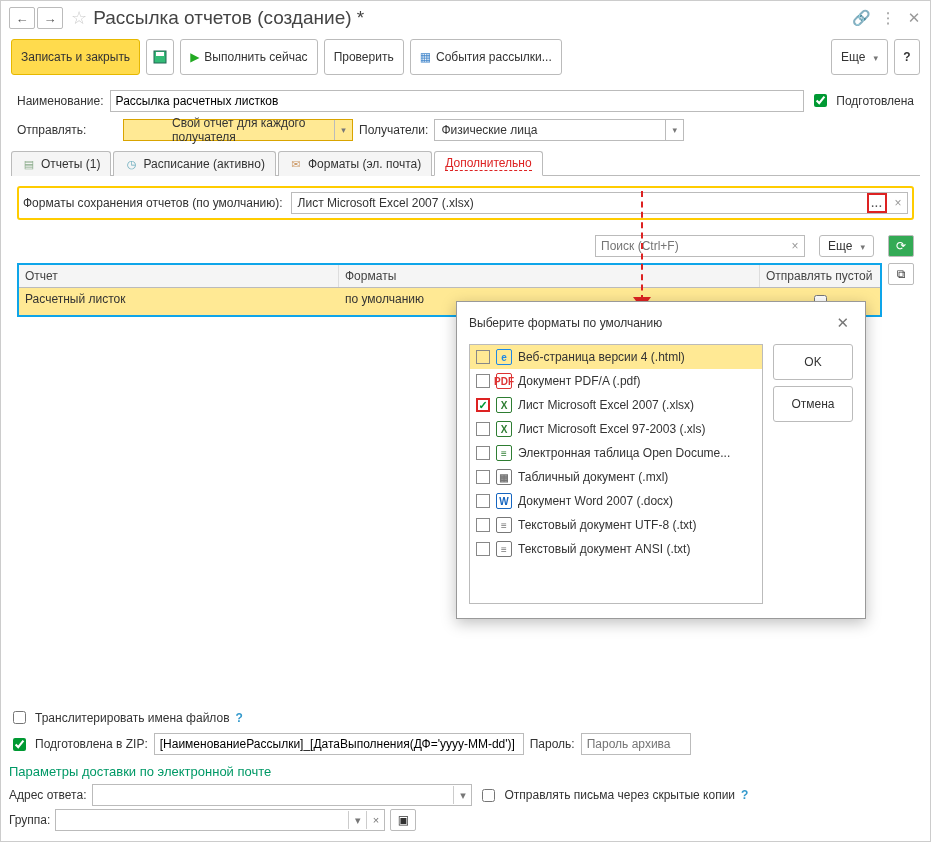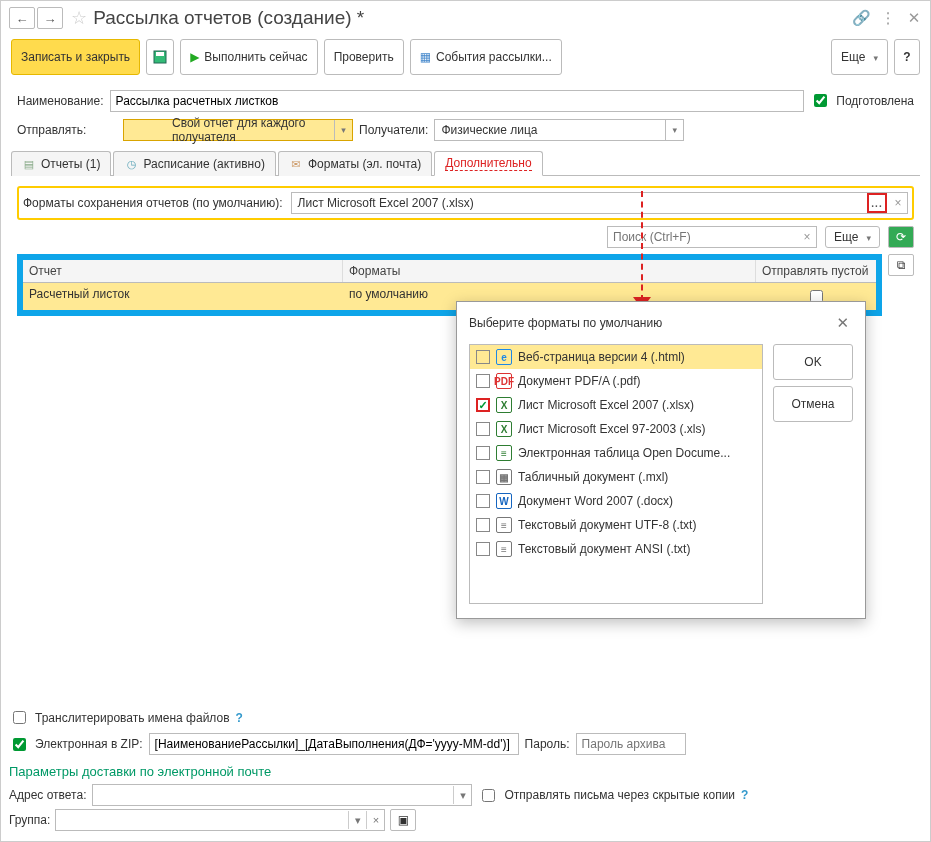--- a/index.html
+++ b/index.html
@@ -94,27 +94,27 @@
   }
   .tab.active { background:#fff; border-bottom:1px solid #fff;}
   .tab.active .tab-label { color:#d22; border-bottom:1px dashed #d22; }
   .tab-ico { width:14px; height:14px; display:inline-flex; align-items:center; justify-content:center; font-size:11px;}
   .content { padding:10px 16px 5px 16px; position:relative;}
   .format-row { display:flex; align-items:center; gap:8px; border:2px solid #ffcc00; padding:4px 4px; border-radius:3px;}
   .format-input { flex:1; display:flex; align-items:center; border:1px solid #bbb; height:22px;}
   .format-input span.val { flex:1; padding:0 6px;}
   .dots-btn { width:20px; height:20px; border:2px solid #d22; display:inline-flex; align-items:center; justify-content:center; margin-right:2px; cursor:pointer; font-weight:bold; color:#555; background:#fff; font-size:10px; letter-spacing:1px;}
   .clear-x { width:18px; text-align:center; color:#999; cursor:pointer;}
-  .search-row { display:flex; justify-content:flex-end; gap:8px; margin-top:6px;}
+  .search-row { display:flex; justify-content:flex-end; gap:14px; margin-top:15px;}
   .search-input { width:210px; border:1px solid #bbb; height:22px; display:flex; align-items:center;}
   .search-input input { border:none; outline:none; flex:1; padding:0 5px; font-size:12px; color:#999; font-family:inherit;}
   .search-input .sx { width:18px; text-align:center; color:#999; cursor:pointer;}
   .small-btn { border:1px solid #bbb; width:26px; height:22px; display:inline-flex; align-items:center; justify-content:center; background:#fff; border-radius:2px; cursor:pointer;}
   .table-wrap { margin-top:6px; display:flex; gap:6px;}
-  .table { flex:1; border:6px solid #0ea5e9;}
+  .table { flex:1; border:2px solid #0ea5e9;}
   .thead { display:flex; background:#f5f5f5; border-bottom:1px solid #bbb;}
   .th { padding:4px 6px; font-size:12px; color:#444;}
   .th1 { width:320px; border-right:1px solid #ddd;}
   .th2 { flex:1; border-right:1px solid #ddd;}
   .th3 { width:120px;}
   .trow { display:flex; background:#ffe994;}
   .td { padding:4px 6px;}
   .td1 { width:320px;}
   .td2 { flex:1;}
   .td3 { width:120px; text-align:center;}
@@ -358,21 +358,21 @@
 </div>
 
 <div class="bottom-area">
   <div class="chk-row">
     <input type="checkbox" style="">
     <span>Транслитерировать имена файлов</span>
     <span class="help-q">?</span>
   </div>
   <div class="chk-row">
     <input type="checkbox" class="checkbox-green" checked="" style="">
-    <span>Электронная в ZIP:</span>
+    <span>Подготовлена в ZIP:</span>
     <input class="input" style="width: 370px;" value="[НаименованиеРассылки]_[ДатаВыполнения(ДФ='yyyy-MM-dd')]">
     <span>Пароль:</span>
     <input class="input" style="width: 110px; color: rgb(170, 170, 170);" placeholder="Пароль архива">
   </div>
 
   <div class="section-green">Параметры доставки по электронной почте</div>
   <div class="chk-row">
     <span>Адрес ответа:</span>
     <div class="grp-input" style="width:380px">
       <span class="v"></span>

